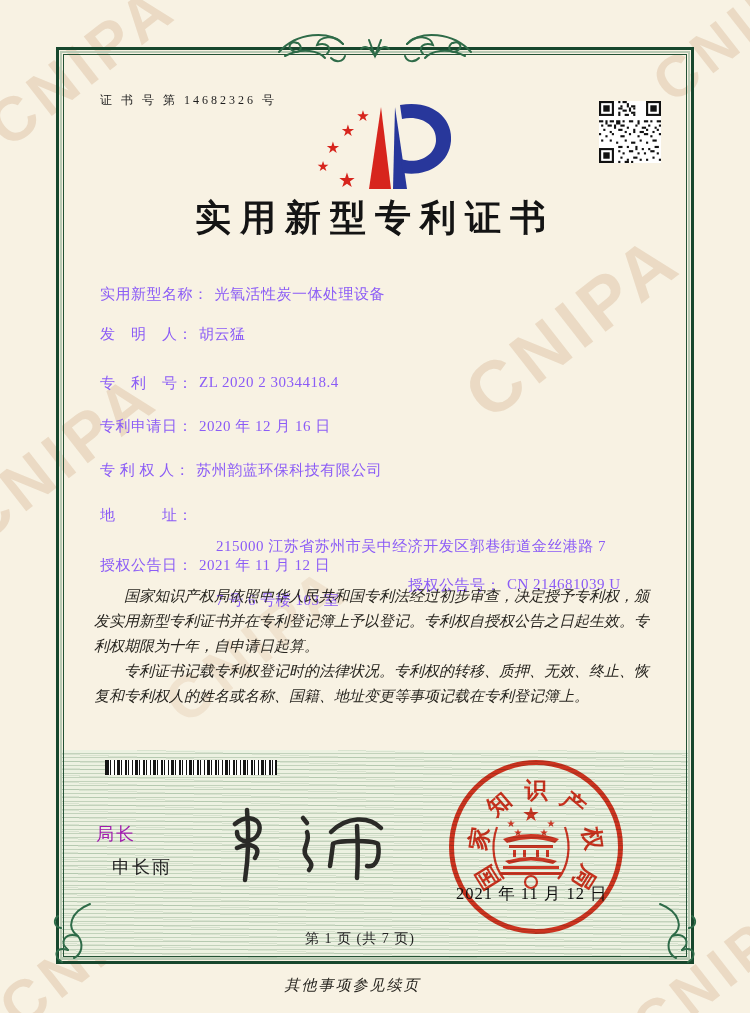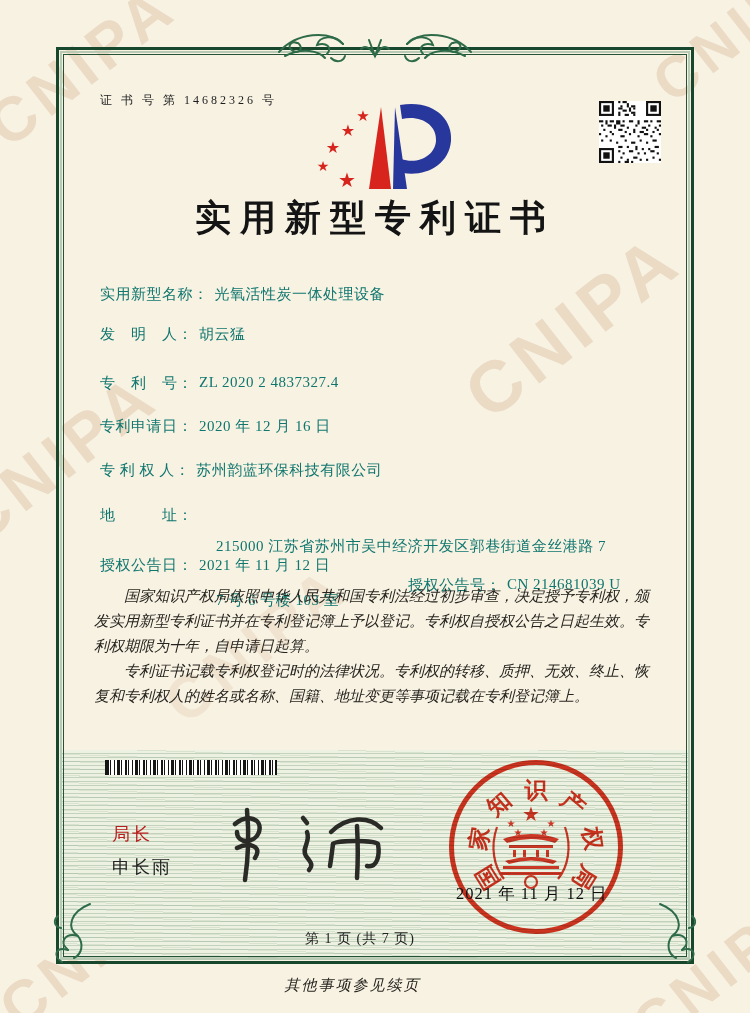--- a/index.html
+++ b/index.html
@@ -31,21 +31,21 @@
   .corner-flourish{position:absolute;z-index:4;}
   
   .cert-no{position:absolute;left:100px;top:92px;z-index:5;font-size:12px;letter-spacing:3px;color:#1d1d1d;}
   .logo{position:absolute;left:305px;top:95px;z-index:5;}
   .qr{position:absolute;left:599px;top:101px;z-index:5;}
   .title{
     position:absolute;left:0;top:194px;width:100%;z-index:5;text-align:center;
     font-size:36px;font-weight:bold;letter-spacing:9px;color:#141414;
   }
   
-  .field-row{position:absolute;left:100px;z-index:5;font-size:15px;color:#0f766e;display:flex;letter-spacing:0.5px;}
+  .field-row{position:absolute;left:100px;z-index:5;font-size:15px;color:#8b5cf6;display:flex;letter-spacing:0.5px;}
   .field-row .lbl{white-space:pre;}
   .field-row .val{margin-left:6px;white-space:pre;}
   .r1{top:285px}.r2{top:325px}.r3{top:374px}.r4{top:417px}.r5{top:461px}
   .r6{top:506px}.r6 .val{line-height:27px;}
   .r7{top:556px;width:560px;}
   .r7 .cell2{position:absolute;left:308px;top:0;display:flex;margin-top:20px;}
   
   .body-text{
     position:absolute;left:94px;top:584px;width:566px;z-index:5;
     font-size:15px;line-height:25px;color:#26241f;font-style:italic;
@@ -53,21 +53,21 @@
   .body-text p{margin:0;text-indent:2em;}
   
   .barcode{
     position:absolute;left:105px;top:760px;width:168px;height:15px;z-index:5;
     background:repeating-linear-gradient(90deg,
       #151515 0 2px, #fff 2px 3px, #151515 3px 4px, #fff 4px 7px,
       #151515 7px 8px, #fff 8px 10px, #151515 10px 13px, #fff 13px 14px,
       #151515 14px 15px, #fff 15px 18px);
     border-left:2px solid #151515;border-right:2px solid #151515;
   }
-  .signer-title{position:absolute;left:112px;top:822px;z-index:5;font-size:18px;letter-spacing:2px;color:#b91c1c;}
+  .signer-title{position:absolute;left:96px;top:822px;z-index:5;font-size:18px;letter-spacing:2px;color:#a21caf;}
   .signer-name{position:absolute;left:112px;top:855px;z-index:5;font-size:18px;letter-spacing:2px;color:#222;}
   .signature{position:absolute;left:215px;top:800px;z-index:5;}
   .seal{
     position:absolute;left:449px;top:760px;width:164px;height:164px;z-index:4;
     border:5px solid #dd2c18;border-radius:50%;opacity:0.95;mix-blend-mode:multiply;
   }
   .seal-char{
     position:absolute;left:50%;top:50%;z-index:2;
     font-size:23px;font-weight:bold;color:#dc2b17;
     font-family:"Liberation Serif","DejaVu Serif",serif;
@@ -255,21 +255,21 @@
 <div class="field-row r1">
   <span class="lbl">实用新型名称：</span>
   <span class="val">光氧活性炭一体处理设备</span>
 </div>
 <div class="field-row r2">
   <span class="lbl">发　明　人：</span>
   <span class="val">胡云猛</span>
 </div>
 <div class="field-row r3">
   <span class="lbl">专　利　号：</span>
-  <span class="val">ZL 2020 2 4837327.4</span>
+  <span class="val">ZL 2020 2 3034418.4</span>
 </div>
 <div class="field-row r4">
   <span class="lbl">专利申请日：</span>
   <span class="val">2020 年 12 月 16 日</span>
 </div>
 <div class="field-row r5">
   <span class="lbl">专 利 权 人：</span>
   <span class="val">苏州韵蓝环保科技有限公司</span>
 </div>
 <div class="field-row r6">

